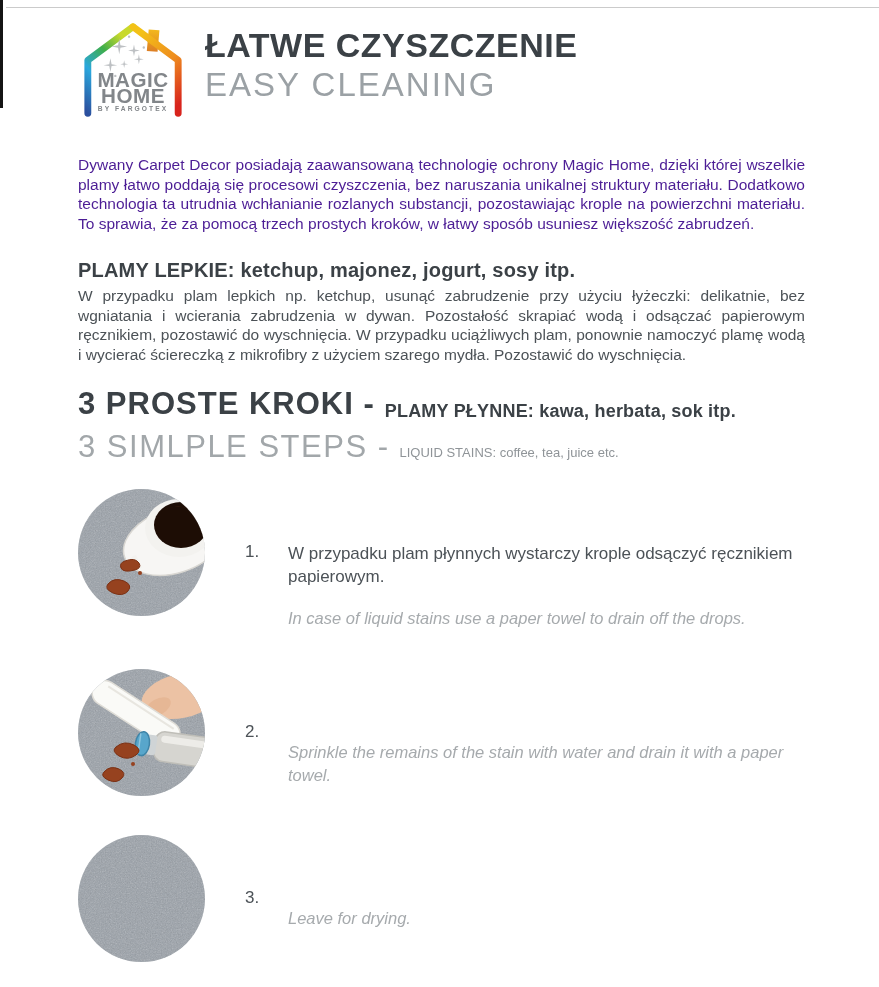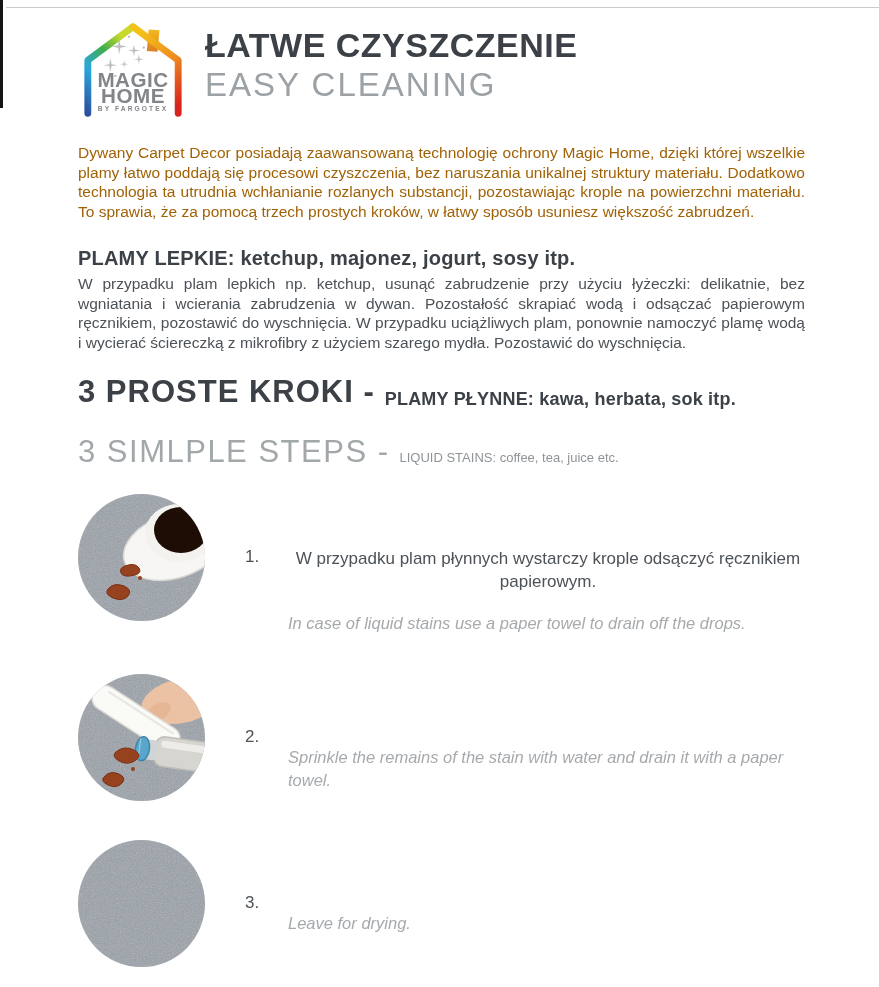--- a/index.html
+++ b/index.html
@@ -24,41 +24,41 @@
     font-size:34px;font-weight:bold;color:#3b4146;
     letter-spacing:0.5px;line-height:1.1;
   }
   .title-en{
     font-size:33px;font-weight:normal;color:#9ba1a5;
     letter-spacing:2px;line-height:1.25;
   }
 
   
   .intro{
-    margin-top:16px;font-size:15.5px;line-height:19.5px;
-    text-align:justify;color:#a16207;
+    margin-top:28px;font-size:15.5px;line-height:19.5px;
+    text-align:justify;color:#4c1d95;
   }
   .sticky-heading{
     margin-top:26px;font-size:20px;font-weight:bold;color:#3b4146;
     letter-spacing:0.2px;
   }
   .sticky-body{
     margin-top:4px;font-size:15.5px;line-height:19.5px;
     text-align:justify;color:#4c5257;
   }
 
   
   .steps-heading-pl{margin-top:22px;display:flex;align-items:flex-end;}
   .steps-heading-pl .big{
     font-size:31px;font-weight:bold;color:#3b4146;letter-spacing:1px;
   }
   .steps-heading-pl .small{
     font-size:18px;font-weight:bold;color:#3b4146;margin-left:10px;letter-spacing:0.2px;
   }
-  .steps-heading-en{margin-top:24px;display:flex;align-items:baseline;}
+  .steps-heading-en{margin-top:7px;display:flex;align-items:baseline;}
   .steps-heading-en .big{
     font-size:31px;font-weight:normal;color:#a2a7aa;letter-spacing:1.5px;
   }
   .steps-heading-en .small{
     font-size:13px;font-weight:normal;color:#8f9498;margin-left:10px;
   }
 
   
   .steps{margin-top:24px;}
   .step-row{display:flex;align-items:flex-start;margin-bottom:39px;}
@@ -66,21 +66,21 @@
     width:127px;height:127px;border-radius:50%;overflow:hidden;
     flex:0 0 auto;position:relative;
   }
   .circle-img svg{display:block;width:127px;height:127px;}
   .step-num{
     flex:0 0 auto;width:43px;margin-left:40px;
     font-size:17px;color:#4c5257;
   }
   .step-texts{width:520px;}
   .step-col{padding-top:53px;display:flex;}
-  .step-pl{font-size:17px;line-height:23px;color:#4c5257;text-align:center;}
+  .step-pl{font-size:17px;line-height:23px;color:#4c5257;}
   .step-en{font-size:16.5px;line-height:23px;color:#a6aaad;margin-top:19px;font-style:italic;}
 </style>
 </head>
 <body>
 
 <div class="top-rule"></div>
 <div class="scan-edge"></div>
 
 <svg width="0" height="0" style="position:absolute" aria-hidden="true">
   <defs>

